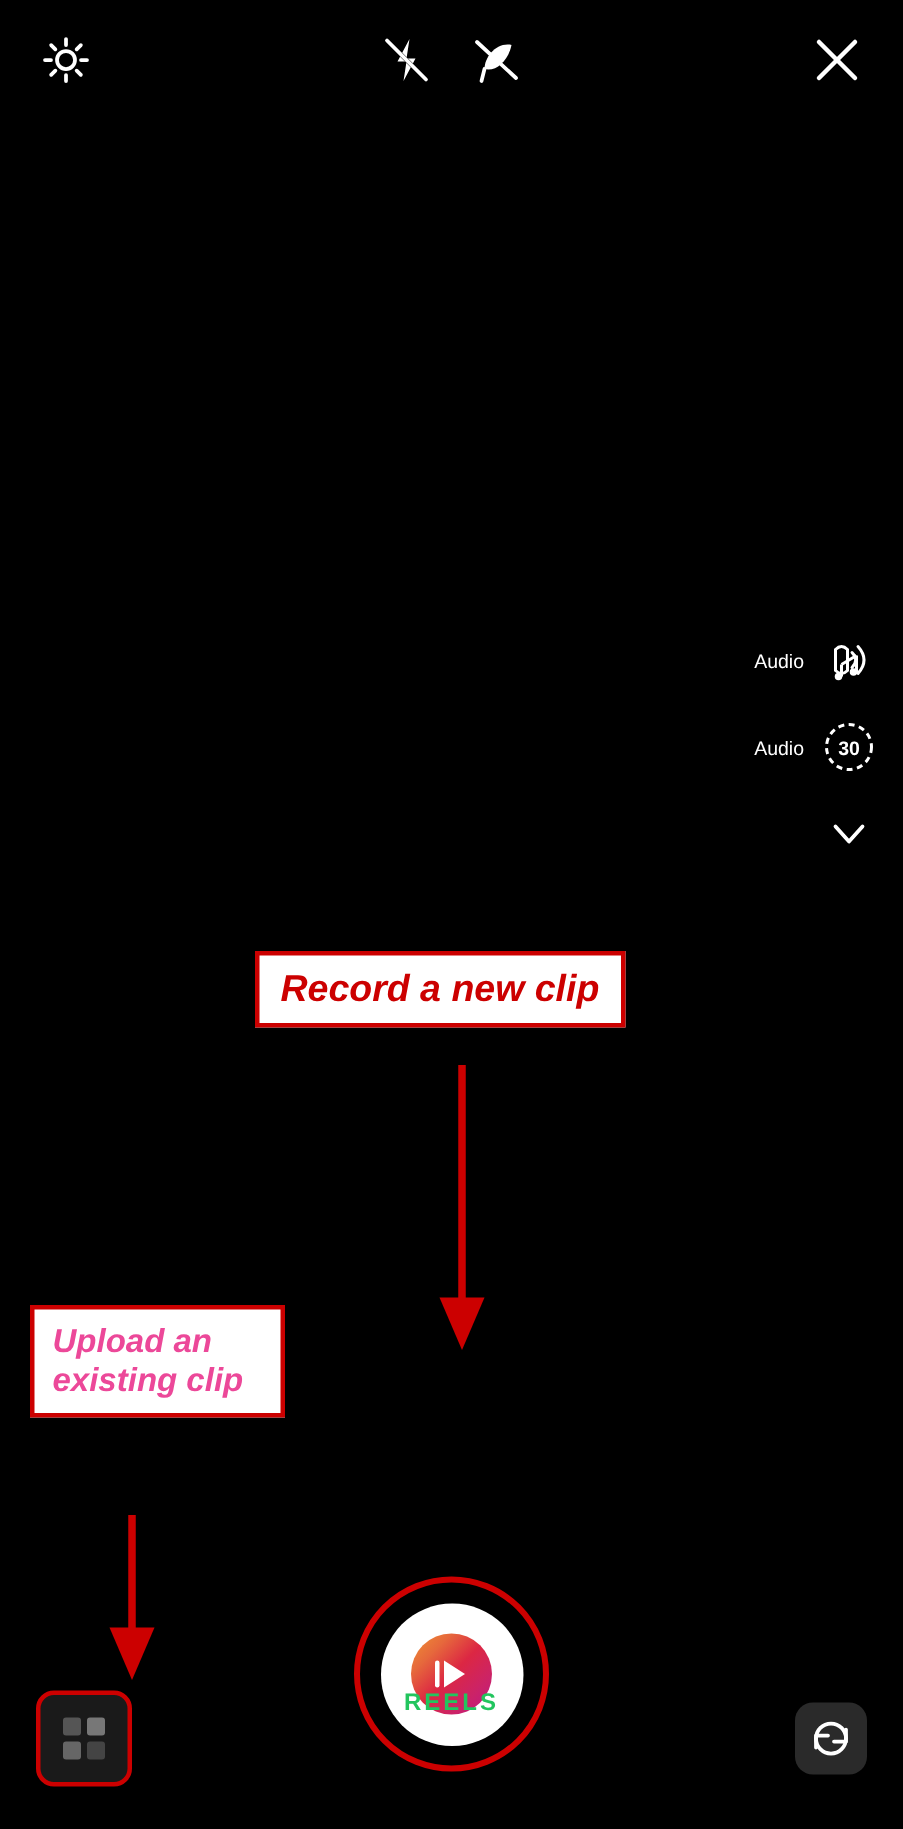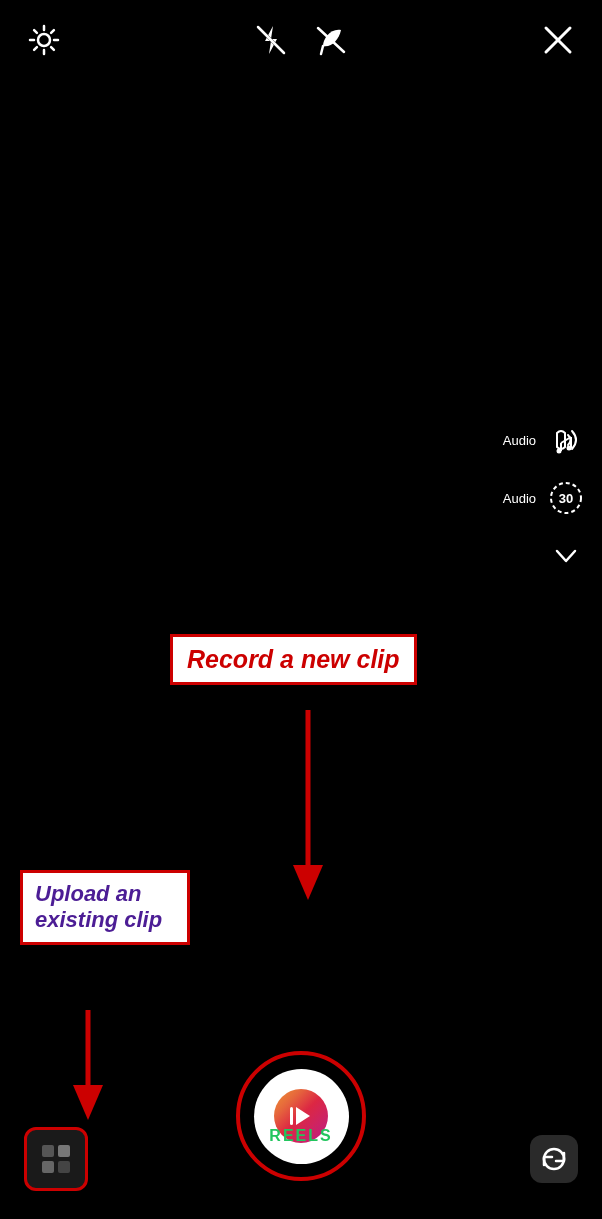--- a/index.html
+++ b/index.html
@@ -126,21 +126,21 @@
       top: 870px;
       left: 20px;
       background: #fff;
       border: 3px solid #cc0000;
       padding: 8px 12px;
       z-index: 20;
       width: 170px;
     }
 
     .upload-label-text {
-      color: #4c1d95;
+      color: #ec4899;
       font-size: 22px;
       font-weight: 700;
       font-style: italic;
       line-height: 1.2;
     }
 
     
     .arrow-upload {
       position: absolute;
       top: 1010px;

